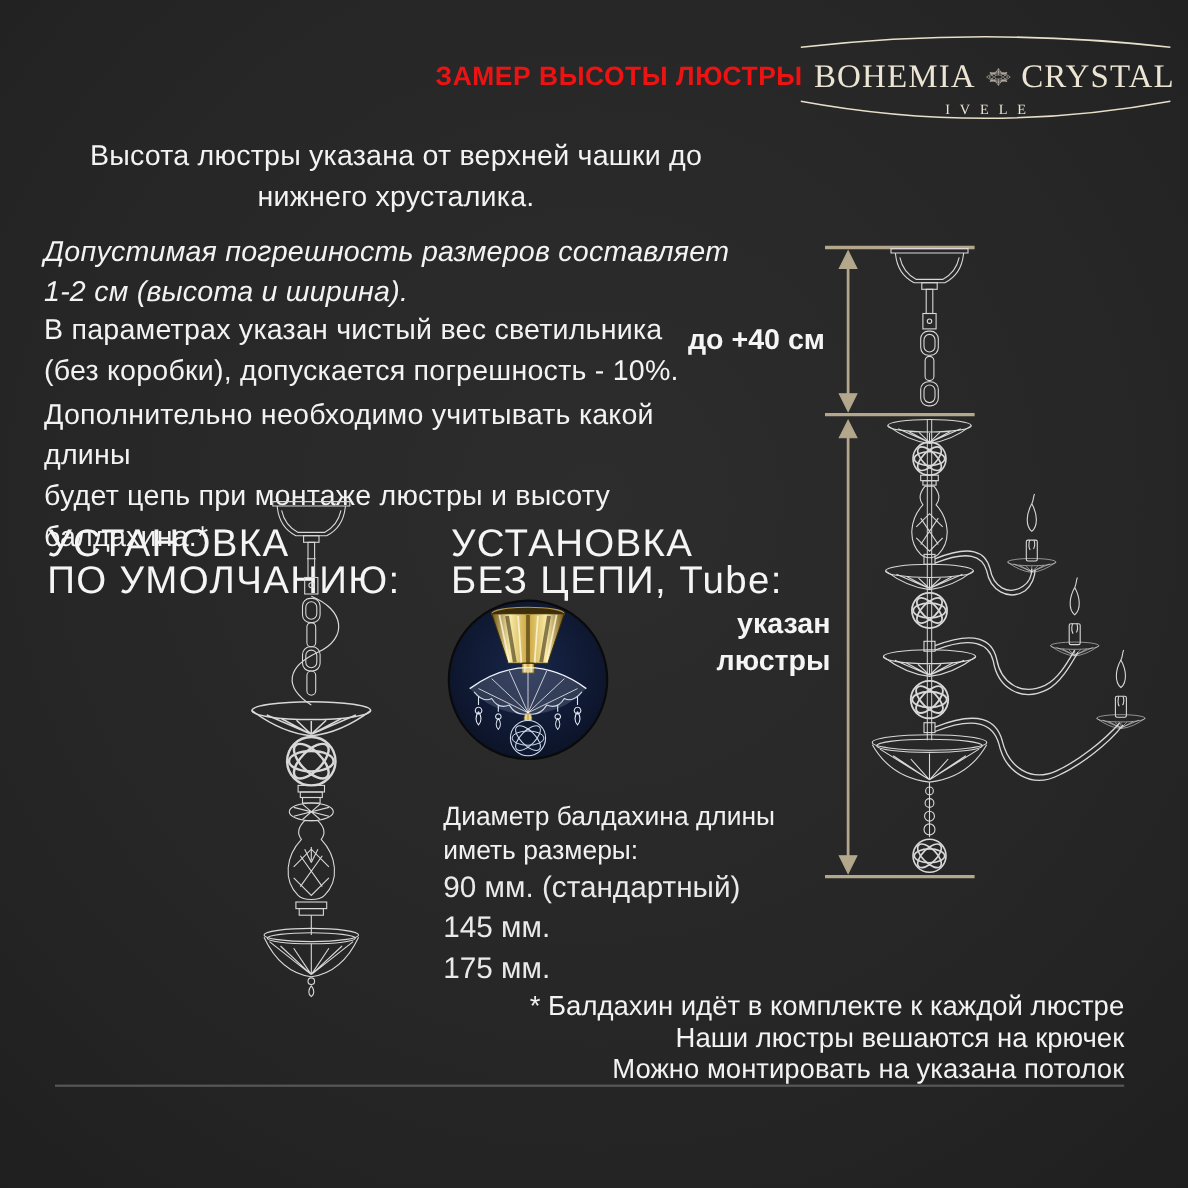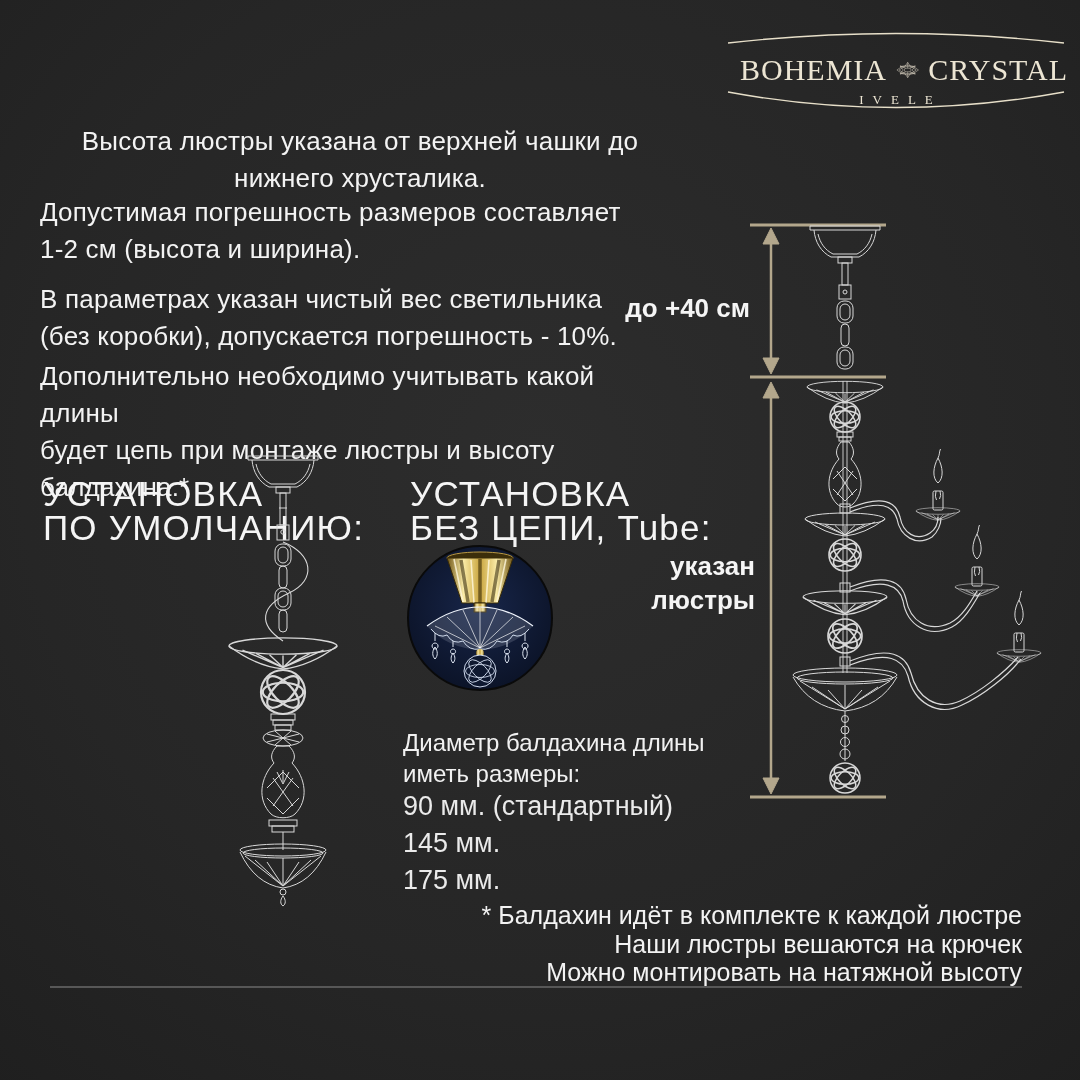--- a/index.html
+++ b/index.html
@@ -13,21 +13,21 @@
   .title{left:396px;top:56px;width:312px;text-align:center;font-size:24px;font-weight:700;
          letter-spacing:.5px;color:#ee1313;white-space:nowrap;}
   
   .logo{left:724px;top:30px;width:344px;height:96px;}
   .logo-row{position:absolute;left:0;right:0;top:18px;display:flex;align-items:center;justify-content:center;gap:9px;
             font-family:"Liberation Serif", serif;font-size:30px;color:#ece5d3;letter-spacing:1px;white-space:nowrap;margin-left:16px;}
   .logo-sub{position:absolute;left:0;right:0;top:62px;text-align:center;font-family:"Liberation Serif", serif;
             font-size:13px;color:#ece5d3;letter-spacing:9px;padding-left:9px;}
   
   .para{left:40px;width:640px;font-size:26px;line-height:37px;letter-spacing:.2px;color:#f3f3f3;}
-  .p1{top:123px;text-align:center;} .p2{top:194px;} .p3{top:281px;} .p4{top:358px;}
+  .p1{top:123px;text-align:center;} .p2{top:210px;font-style:italic;} .p3{top:281px;} .p4{top:358px;}
   
   .sec{font-size:35px;line-height:34px;letter-spacing:1.2px;color:#f5f5f5;white-space:nowrap;}
   .sec-default{left:43px;top:477px;}
   .sec-tube{left:410px;top:477px;}
   
   .canopy-intro{left:403px;top:727px;font-size:24px;line-height:31px;color:#f1f1f1;}
   .canopy-sizes{left:403px;top:788px;font-size:27px;line-height:37px;color:#eaeaea;}
   
   .lbl{font-weight:700;font-size:26px;color:#f5f5f5;text-align:right;white-space:nowrap;}
   .lbl-chain{left:560px;top:293px;width:190px;}
@@ -71,20 +71,21 @@
       </g>
       <g id="g-canopy" stroke="#d8d8d8" fill="none" stroke-width="1">
         <path d="M -35,0 L 35,0 L 35,4 L -35,4 Z"></path>
         <path d="M -31,4 C -30,16 -24,26 -14,31 L 14,31 C 24,26 30,16 31,4"></path>
         <path d="M -27,8 C -25,17 -20,24 -12,28 L 12,28 C 20,24 25,17 27,8"></path>
         <rect x="-7" y="31" width="14" height="6"></rect>
       </g>
     </defs>
   </svg>
 
+  <div class="abs title">ЗАМЕР ВЫСОТЫ ЛЮСТРЫ</div>
 
   <div class="abs logo">
     <svg class="abs" style="left:0;top:0" width="344" height="96" viewBox="0 0 344 96">
       <path d="M 4,13 Q 172,-6 340,13" stroke="#e7dfc9" stroke-width="1.4" fill="none"></path>
       <path d="M 4,62 Q 172,93 340,62" stroke="#e7dfc9" stroke-width="1.4" fill="none"></path>
     </svg>
     <div class="logo-row">
       <span>BOHEMIA</span>
       <svg width="50" height="44" viewBox="0 0 52 46">
         <g stroke="#ece5d3" fill="none" stroke-width="1">
@@ -281,18 +282,18 @@
 
   <div class="abs lbl lbl-chain">до +40 см</div>
   <div class="abs lbl lbl-height">
     <div>указан</div>
     <div>люстры</div>
   </div>
 
   <div class="abs footnotes">
     <div>* Балдахин идёт в комплекте к каждой люстре</div>
     <div>Наши люстры вешаются на крючек</div>
-    <div>Можно монтировать на натяжной высоту</div>
+    <div>Можно монтировать на указана потолок</div>
   </div>
 
   <div class="abs divider"></div>
 
 </div>
 
 </body></html>

